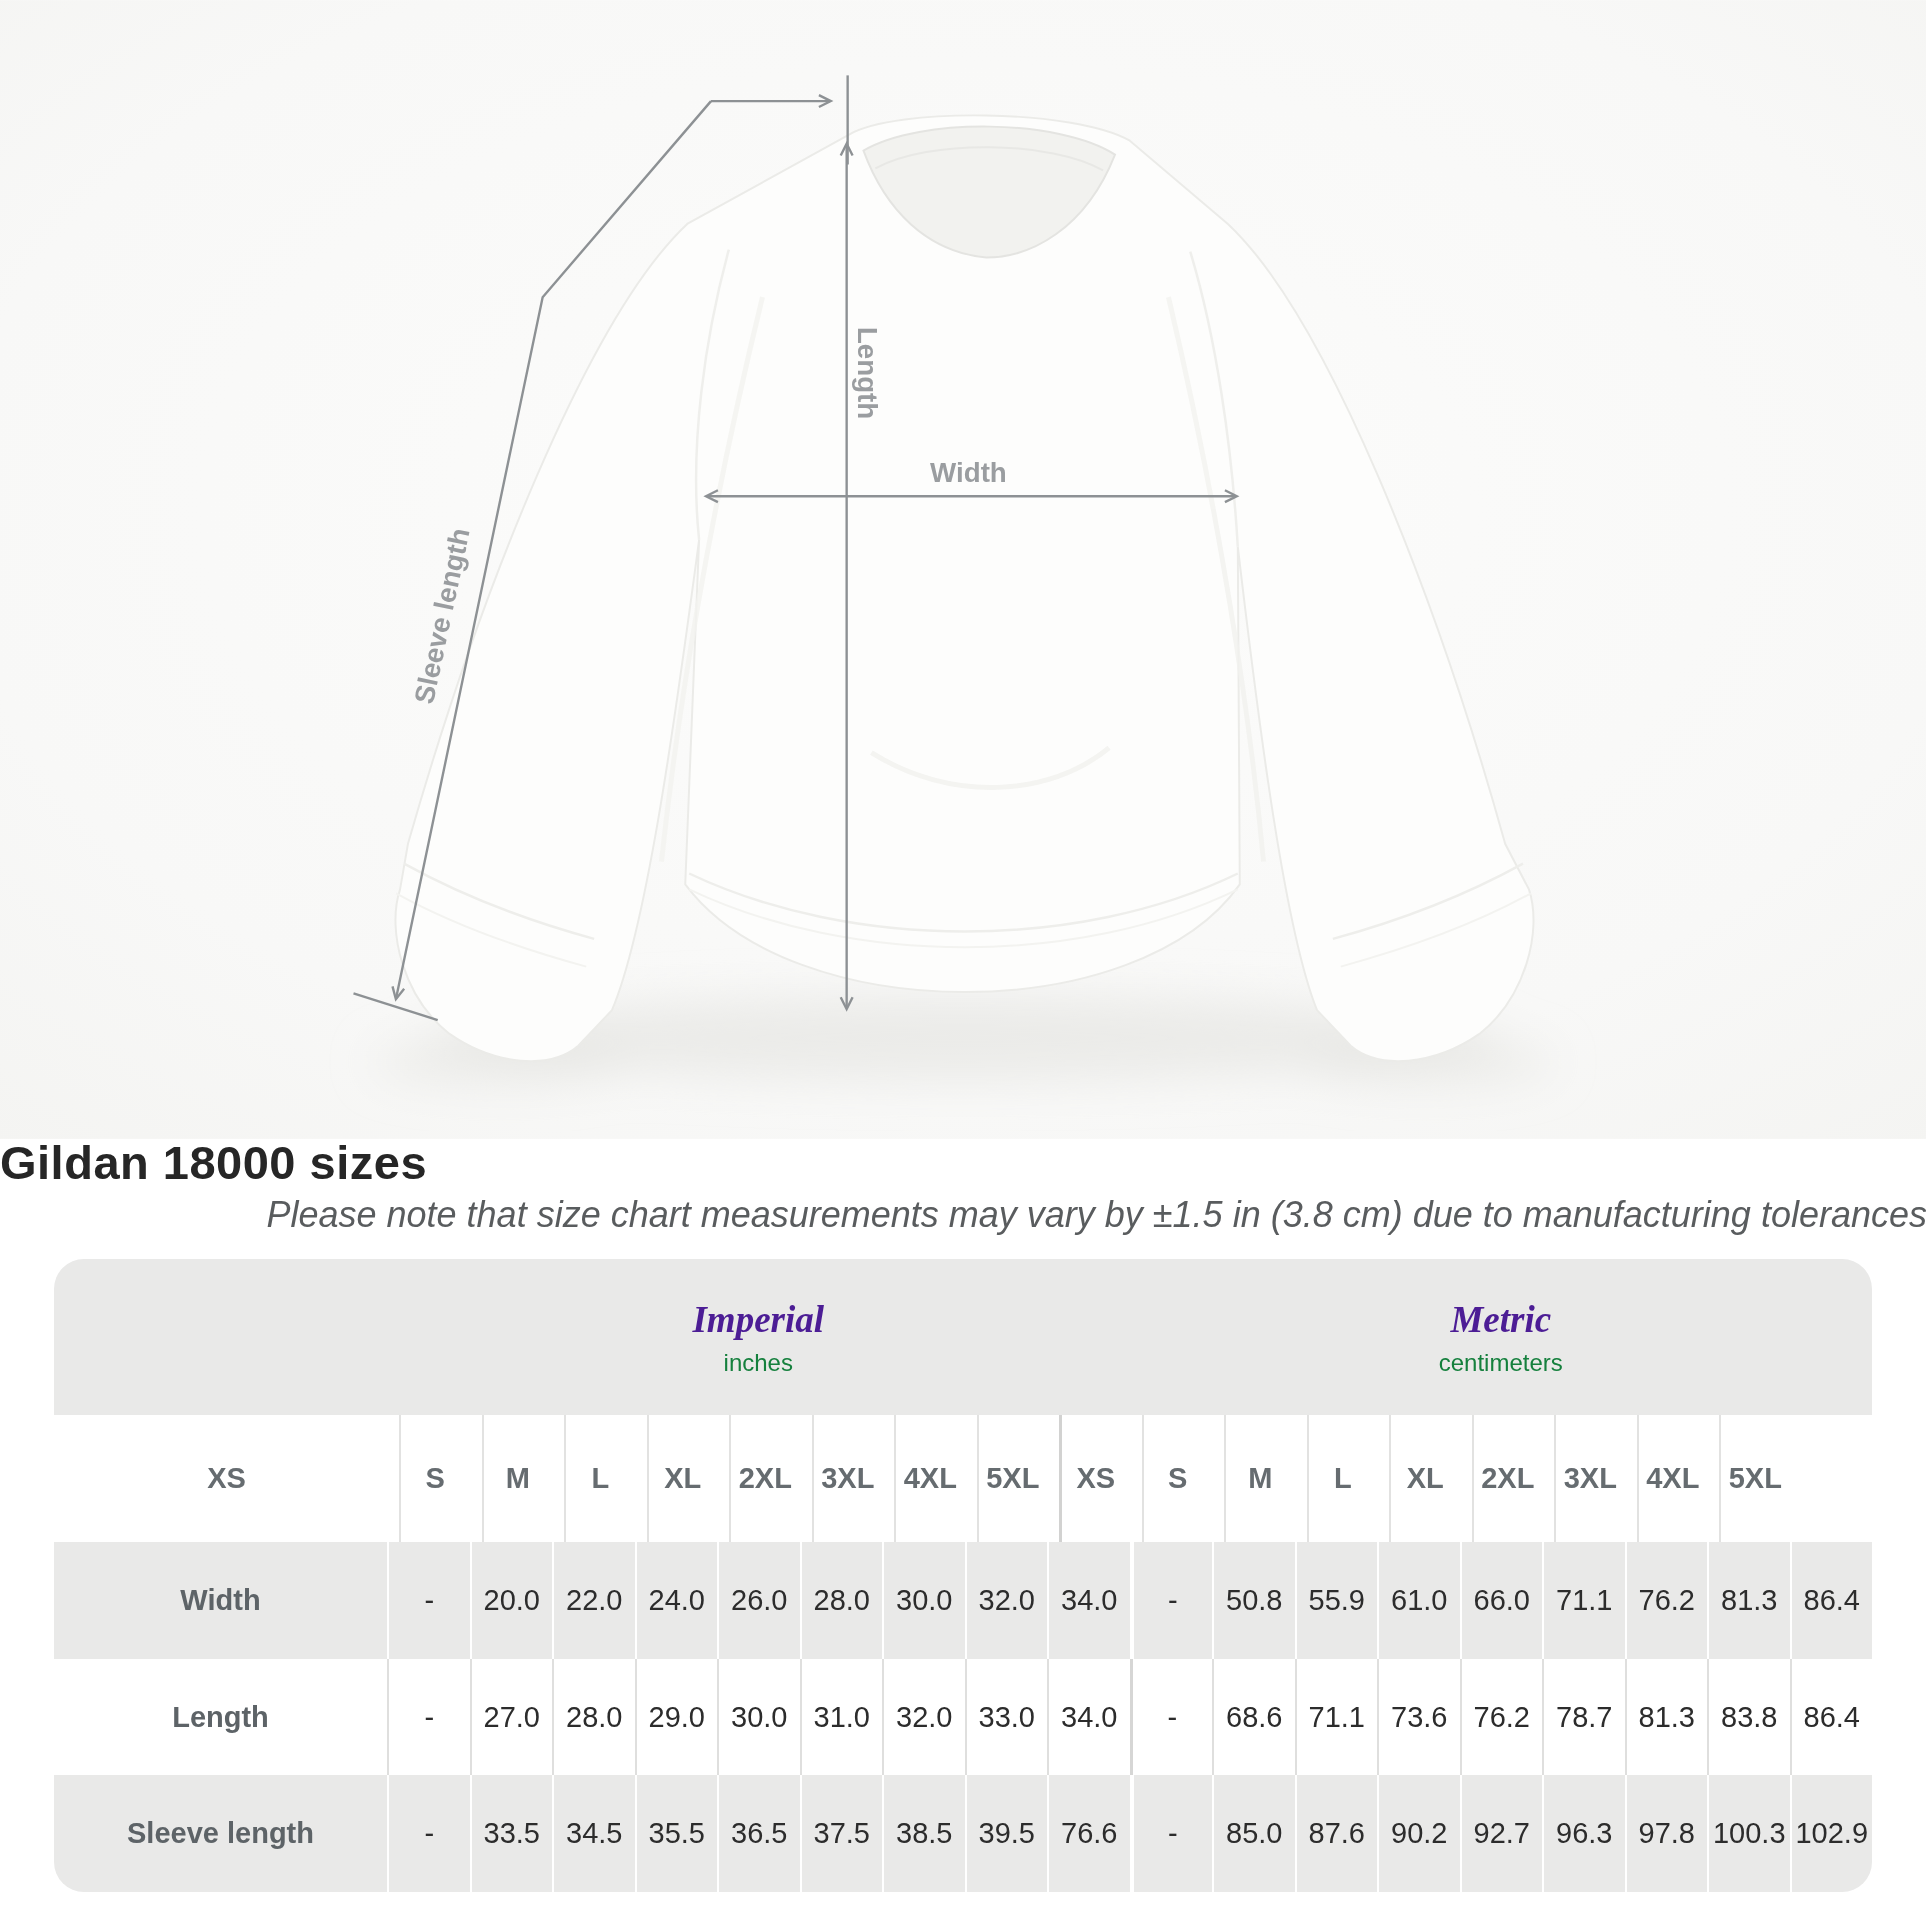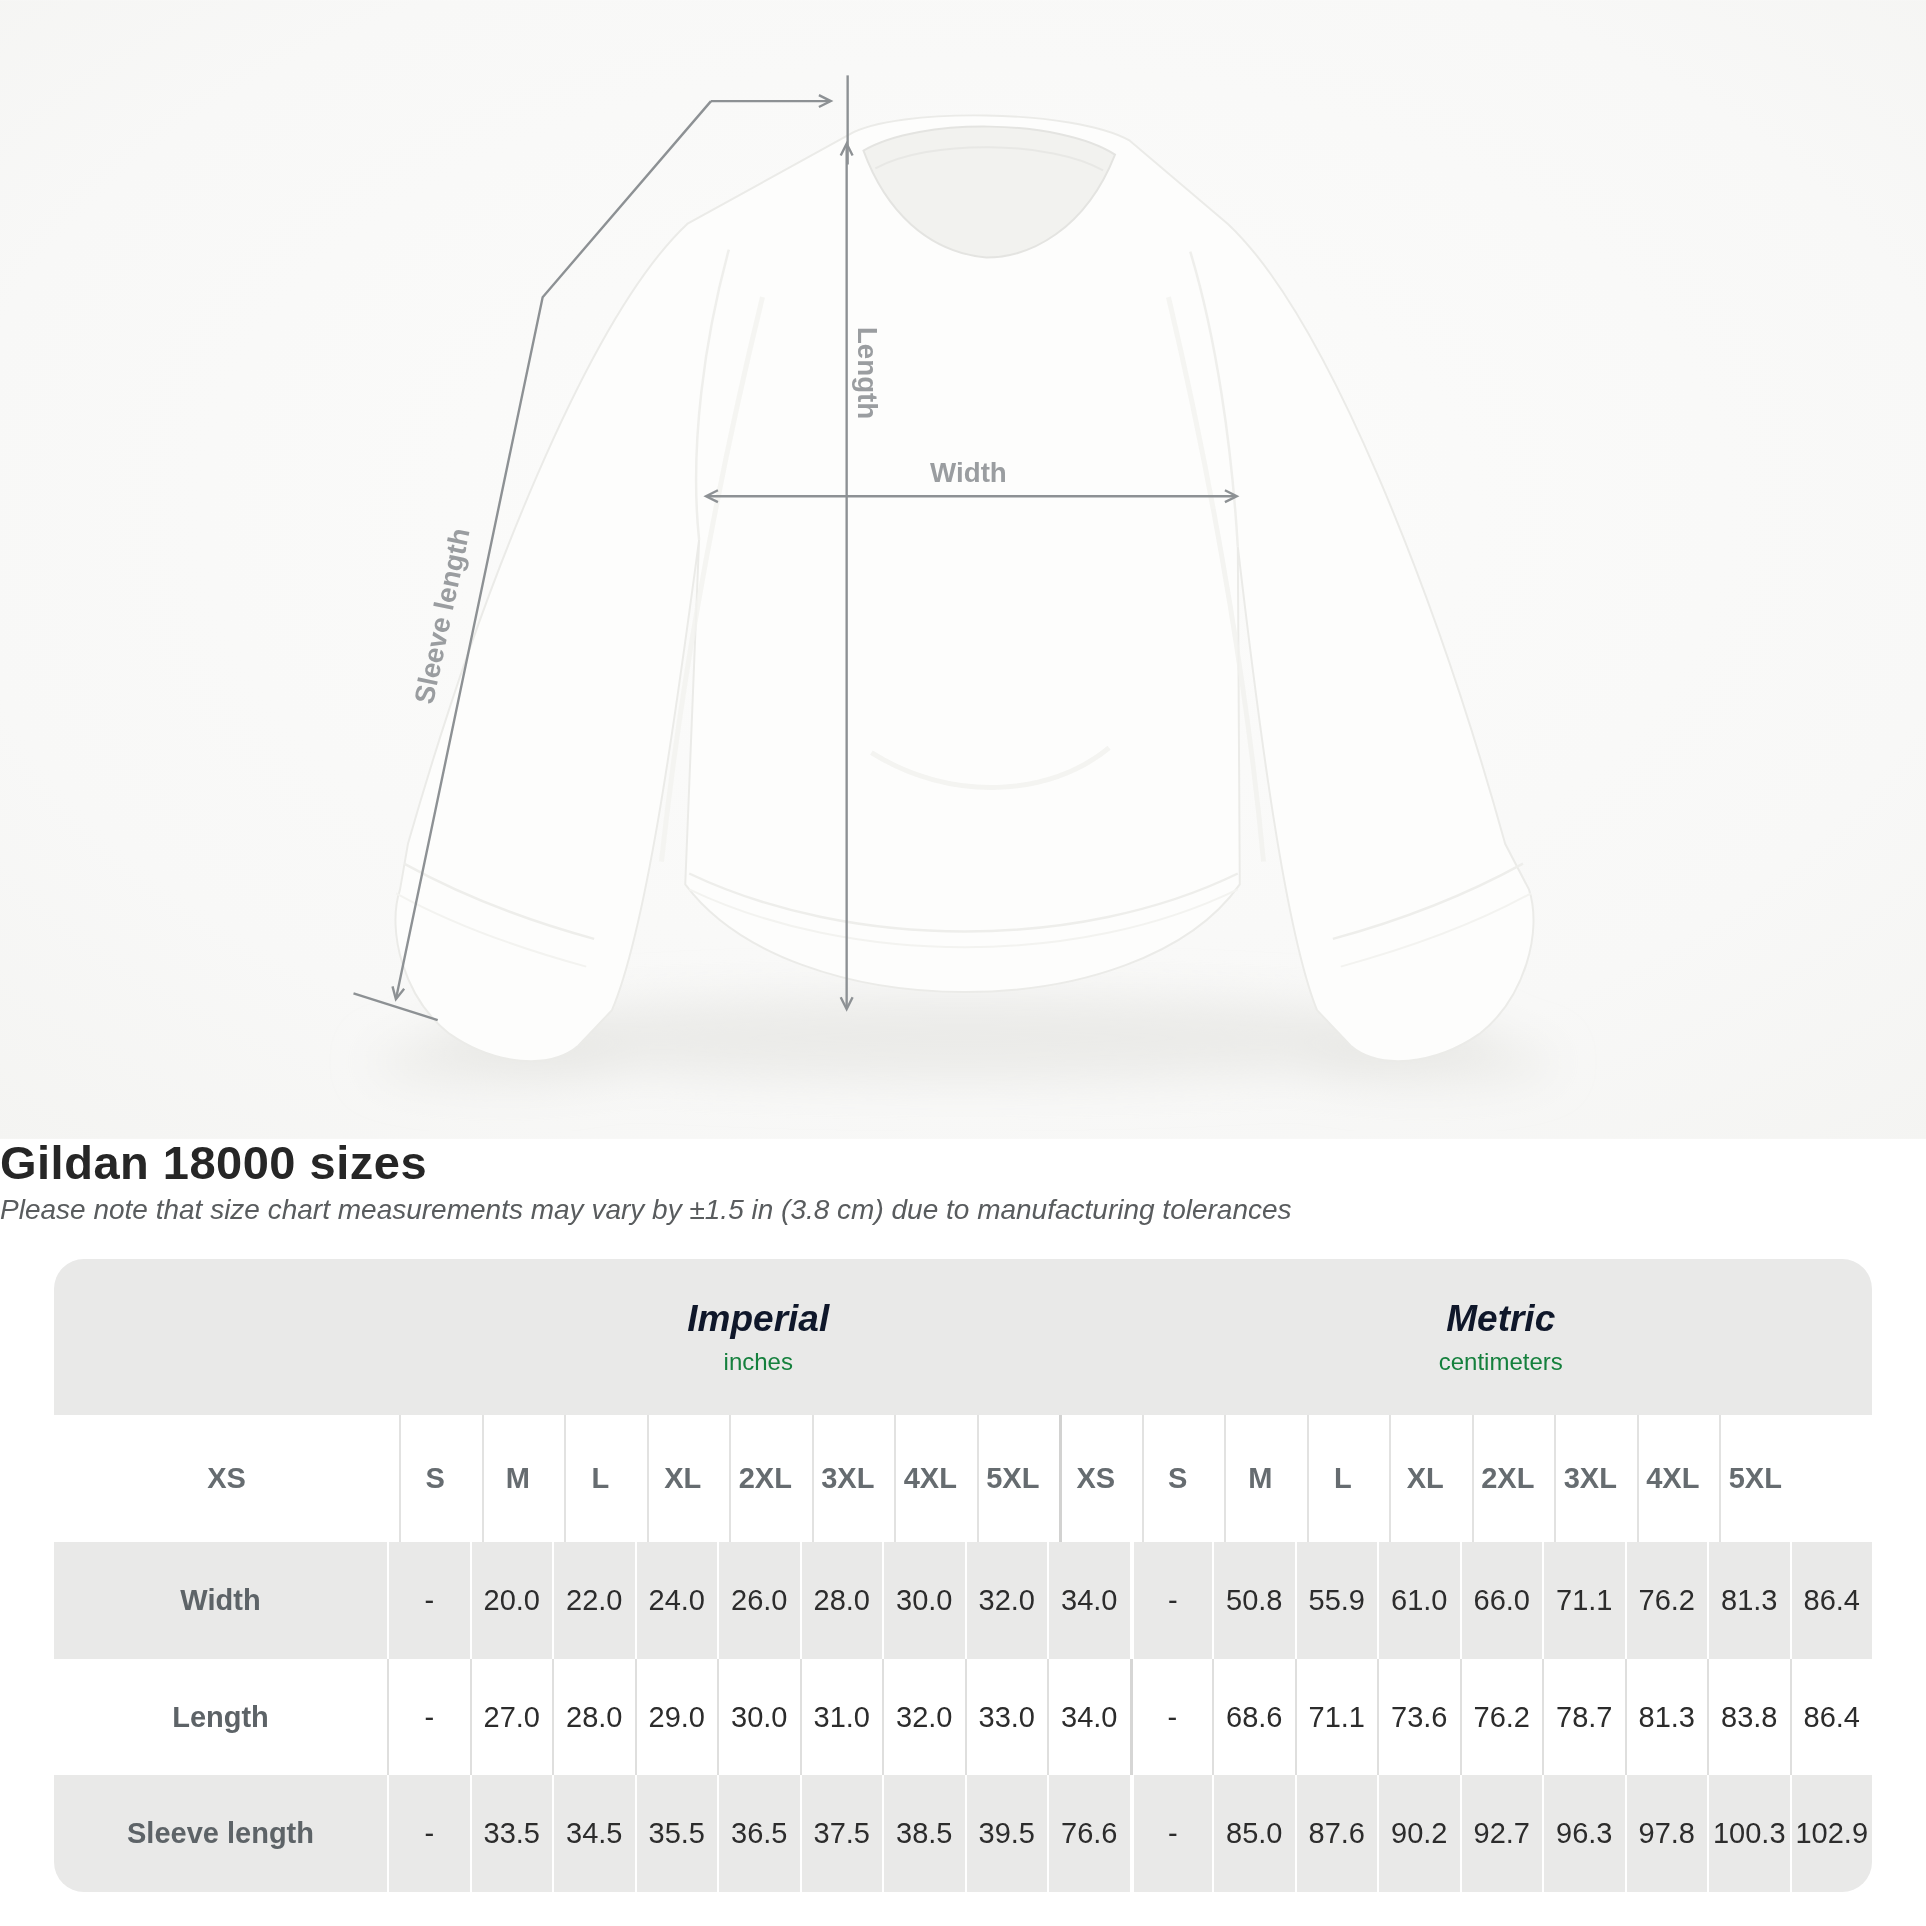--- a/index.html
+++ b/index.html
@@ -5,30 +5,30 @@
   html,body{margin:0;padding:0;background:#ffffff;}
   body{width:1927px;height:1927px;position:relative;font-family:"Liberation Sans",sans-serif;overflow:hidden;}
 
   
   .diagram{position:absolute;left:0;top:0;width:1927px;height:1139px;}
   .diagram svg{display:block;}
 
   
   .page-title{position:absolute;top:1135px;left:0;width:100%;text-align:left;
     font-size:47px;font-weight:bold;color:#262626;letter-spacing:0.5px;}
-  .page-subtitle{position:absolute;top:1194px;left:0;width:100%;text-align:left;
-    font-size:28px;font-style:italic;color:#595c5e;}
+  .page-subtitle{position:absolute;top:1194px;left:0;width:100%;text-align:right;
+    font-size:36px;font-style:italic;color:#595c5e;}
 
   
   .tablewrap{position:absolute;left:54px;top:1259px;width:1818px;height:633px;
     border-radius:30px;overflow:hidden;display:flex;flex-direction:column;}
   .unit-band{height:156px;flex:0 0 156px;background:#e9e9e8;display:flex;}
   .band-spacer{width:333px;flex:0 0 333px;}
   .band-group{flex:1 1 0;display:flex;flex-direction:column;align-items:center;justify-content:center;gap:8px;}
-  .band-label{font-size:37px;font-weight:bold;font-style:italic;color:#0f172a;}
+  .band-label{font-size:37px;font-weight:bold;font-style:italic;color:#4c1d95;font-family:Liberation Serif, serif;}
   .band-sub{font-size:24px;color:#15803d;}
 
   .grid-row{display:grid;grid-template-columns:333px repeat(18,1fr);}
   .size-header{height:127px;flex:0 0 127px;background:#ffffff;}
   .trow{flex:1 1 0;background:#ffffff;}
   .trow.gray{background:#e9e9e8;}
 
   .c{display:flex;align-items:center;justify-content:center;font-size:29px;color:#2c2c2c;}
   .c.hdr{color:#666c70;font-weight:bold;margin-left:12px;}
   .c.lbl{color:#5d6367;font-weight:bold;}

